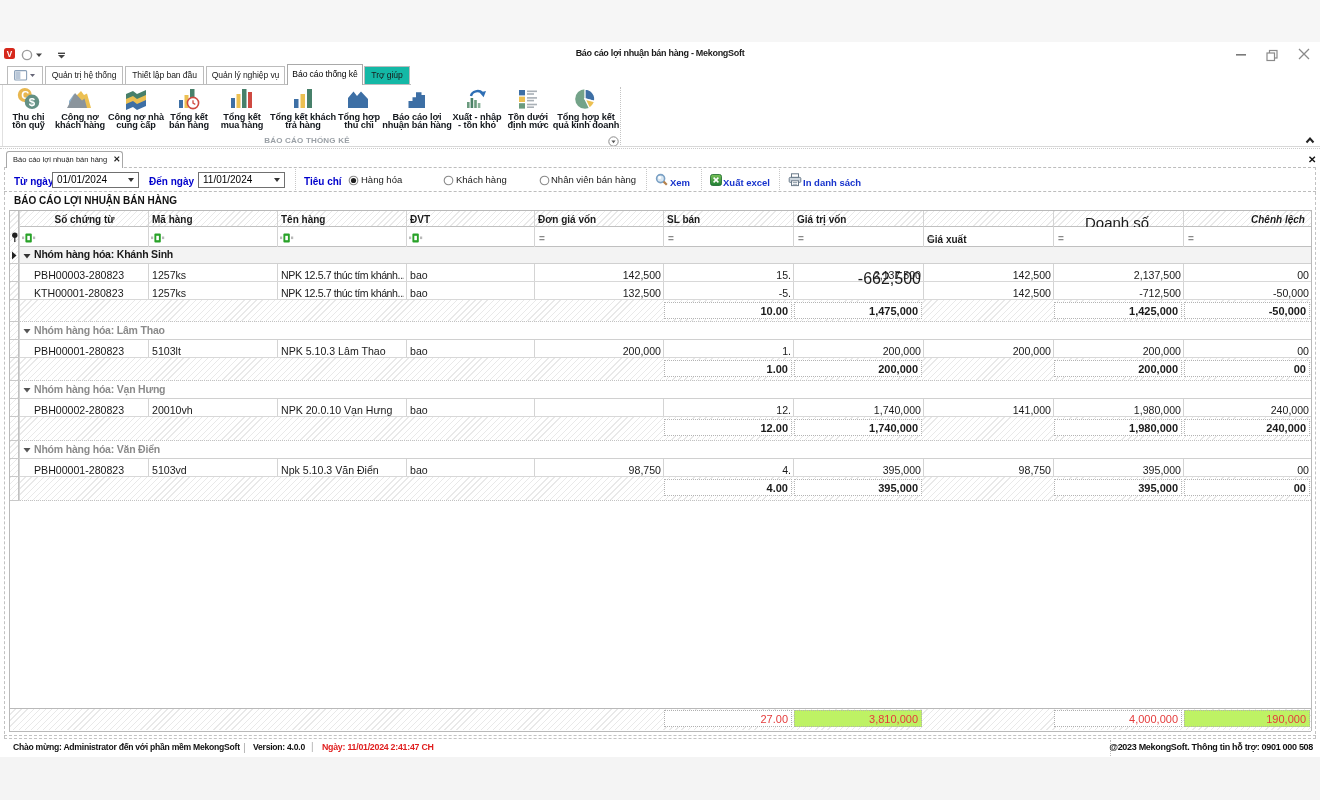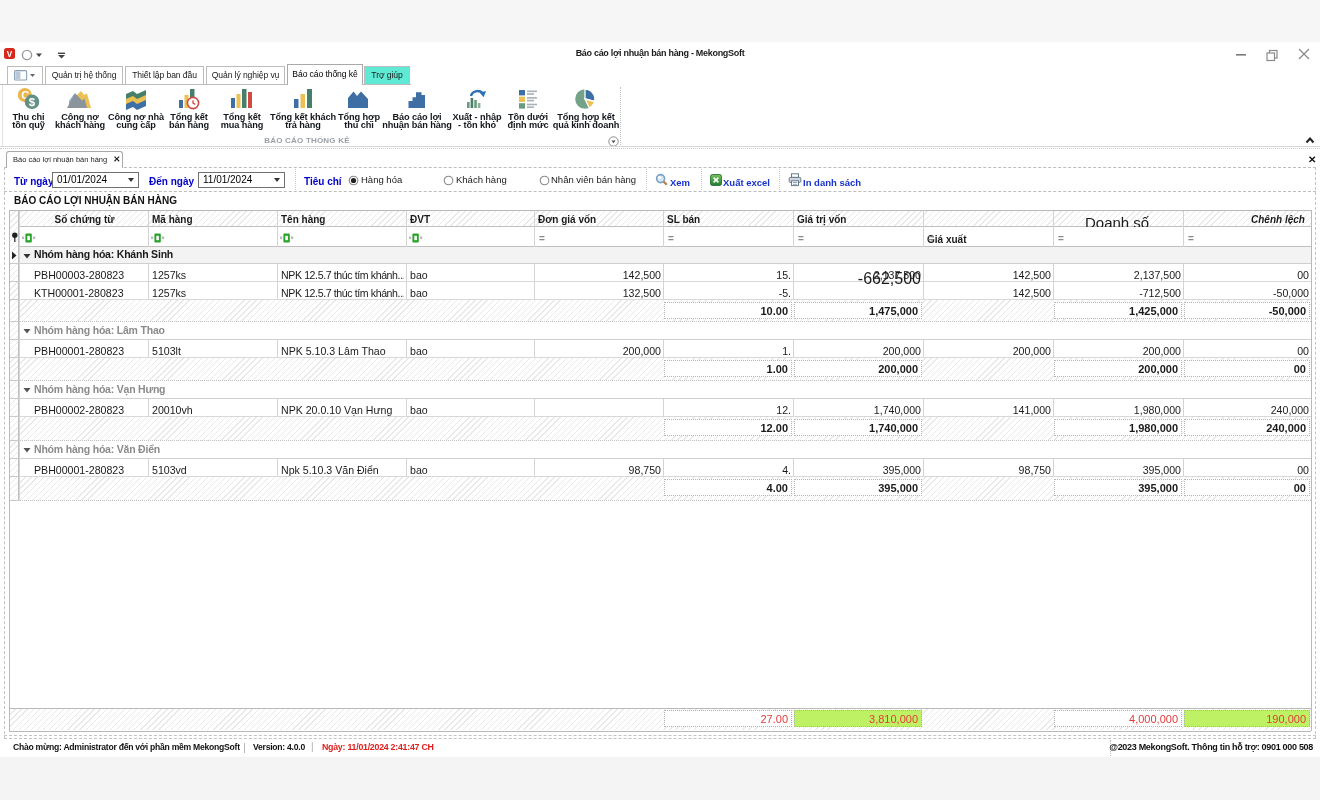--- a/index.html
+++ b/index.html
@@ -29,21 +29,21 @@
 <div style="position:absolute;left:0px;top:84px;width:411px;height:1px;background:#bcbcbc;"></div>
 <div style="position:absolute;left:7px;top:66px;width:36px;height:19px;background:#fff;border:1px solid #bcbcbc;"></div>
 <svg style="position:absolute;left:14px;top:70px" width="22" height="11" viewBox="0 0 22 11">
     <rect x="0.6" y="0.6" width="12" height="9.4" rx="1" fill="#fff" stroke="#8aa0b8" stroke-width="1.1"></rect>
     <rect x="1.4" y="1.4" width="5" height="7.8" fill="#b9c7d8"></rect>
     <path d="M16 4 L21 4 L18.5 7 Z" fill="#667"></path>
   </svg>
 <div style="position:absolute;left:45px;top:66px;width:78px;height:19px;background:#fff;border:1px solid #bcbcbc;font-size:8.6px;letter-spacing:-0.1px;color:#1a1a1a;text-align:center;line-height:17px;white-space:nowrap;overflow:hidden;">Quản trị hệ thống</div>
 <div style="position:absolute;left:125px;top:66px;width:79px;height:19px;background:#fff;border:1px solid #bcbcbc;font-size:8.6px;letter-spacing:-0.1px;color:#1a1a1a;text-align:center;line-height:17px;white-space:nowrap;overflow:hidden;">Thiết lập ban đầu</div>
 <div style="position:absolute;left:206px;top:66px;width:79px;height:19px;background:#fff;border:1px solid #bcbcbc;font-size:8.6px;letter-spacing:-0.1px;color:#1a1a1a;text-align:center;line-height:17px;white-space:nowrap;overflow:hidden;">Quản lý nghiệp vụ</div>
-<div style="position:absolute;left:364px;top:66px;width:46px;height:19px;background:#5eead4;border:1px solid #bcbcbc;font-size:8.6px;letter-spacing:-0.1px;color:#1a1a1a;text-align:center;line-height:17px;white-space:nowrap;overflow:hidden;">Trợ giúp</div>
+<div style="position:absolute;left:364px;top:66px;width:46px;height:19px;background:#14b8a6;border:1px solid #bcbcbc;font-size:8.6px;letter-spacing:-0.1px;color:#1a1a1a;text-align:center;line-height:17px;white-space:nowrap;overflow:hidden;">Trợ giúp</div>
 <div style="position:absolute;left:287px;top:64px;width:76px;height:21px;background:#fff;border:1px solid #a9a9a9;border-bottom:none;font-size:8.6px;letter-spacing:-0.1px;color:#000;text-align:center;line-height:19px;z-index:3;white-space:nowrap;overflow:hidden;">Báo cáo thống kê</div>
 <div style="position:absolute;left:15.5px;top:88px;width:26px;height:22px;"><svg width="26" height="22" viewBox="0 0 26 22">
       <circle cx="8.8" cy="7" r="7" fill="#e8b74f"></circle>
       <text x="9.2" y="11" font-size="11" font-weight="bold" fill="#fff" text-anchor="middle" font-family="Liberation Sans">C</text>
       <circle cx="16" cy="13.8" r="7.3" fill="#639084"></circle>
       <text x="16" y="18" font-size="11.5" font-weight="bold" fill="#fff" text-anchor="middle" font-family="Liberation Sans">$</text>
     </svg></div>
 <div style="position:absolute;left:-26.5px;top:112.5px;width:110px;text-align:center;font-size:9.2px;letter-spacing:-0.1px;font-weight:bold;color:#14181d;line-height:8.8px;white-space:nowrap;">Thu chi<br>tồn quỹ</div>
 <div style="position:absolute;left:67.0px;top:88px;width:26px;height:22px;"><svg width="26" height="22" viewBox="0 0 26 22">
       <polygon points="2,13 7,6 12,11 12,17 2,17" fill="#8fb3cf"></polygon>

